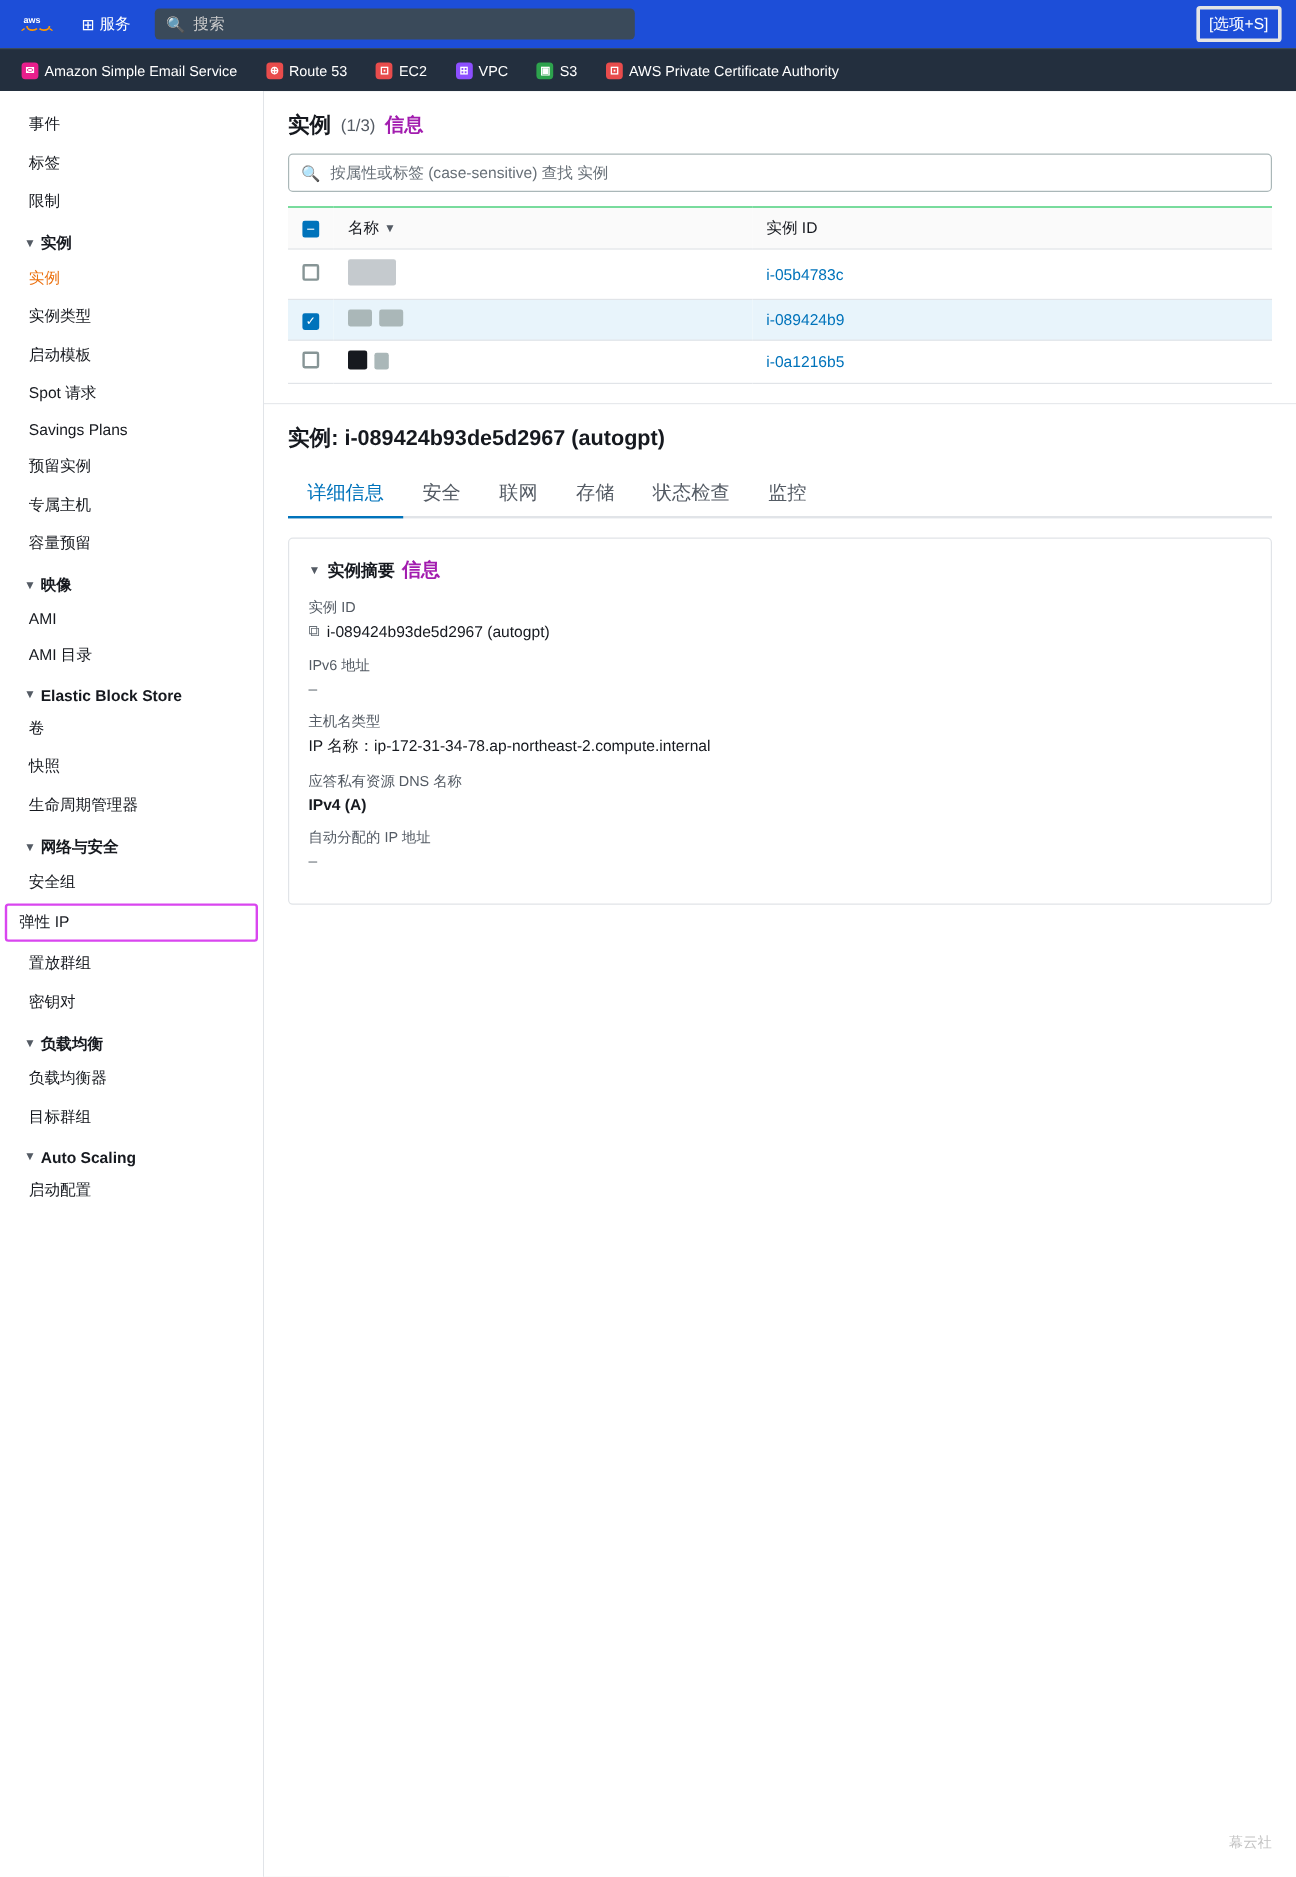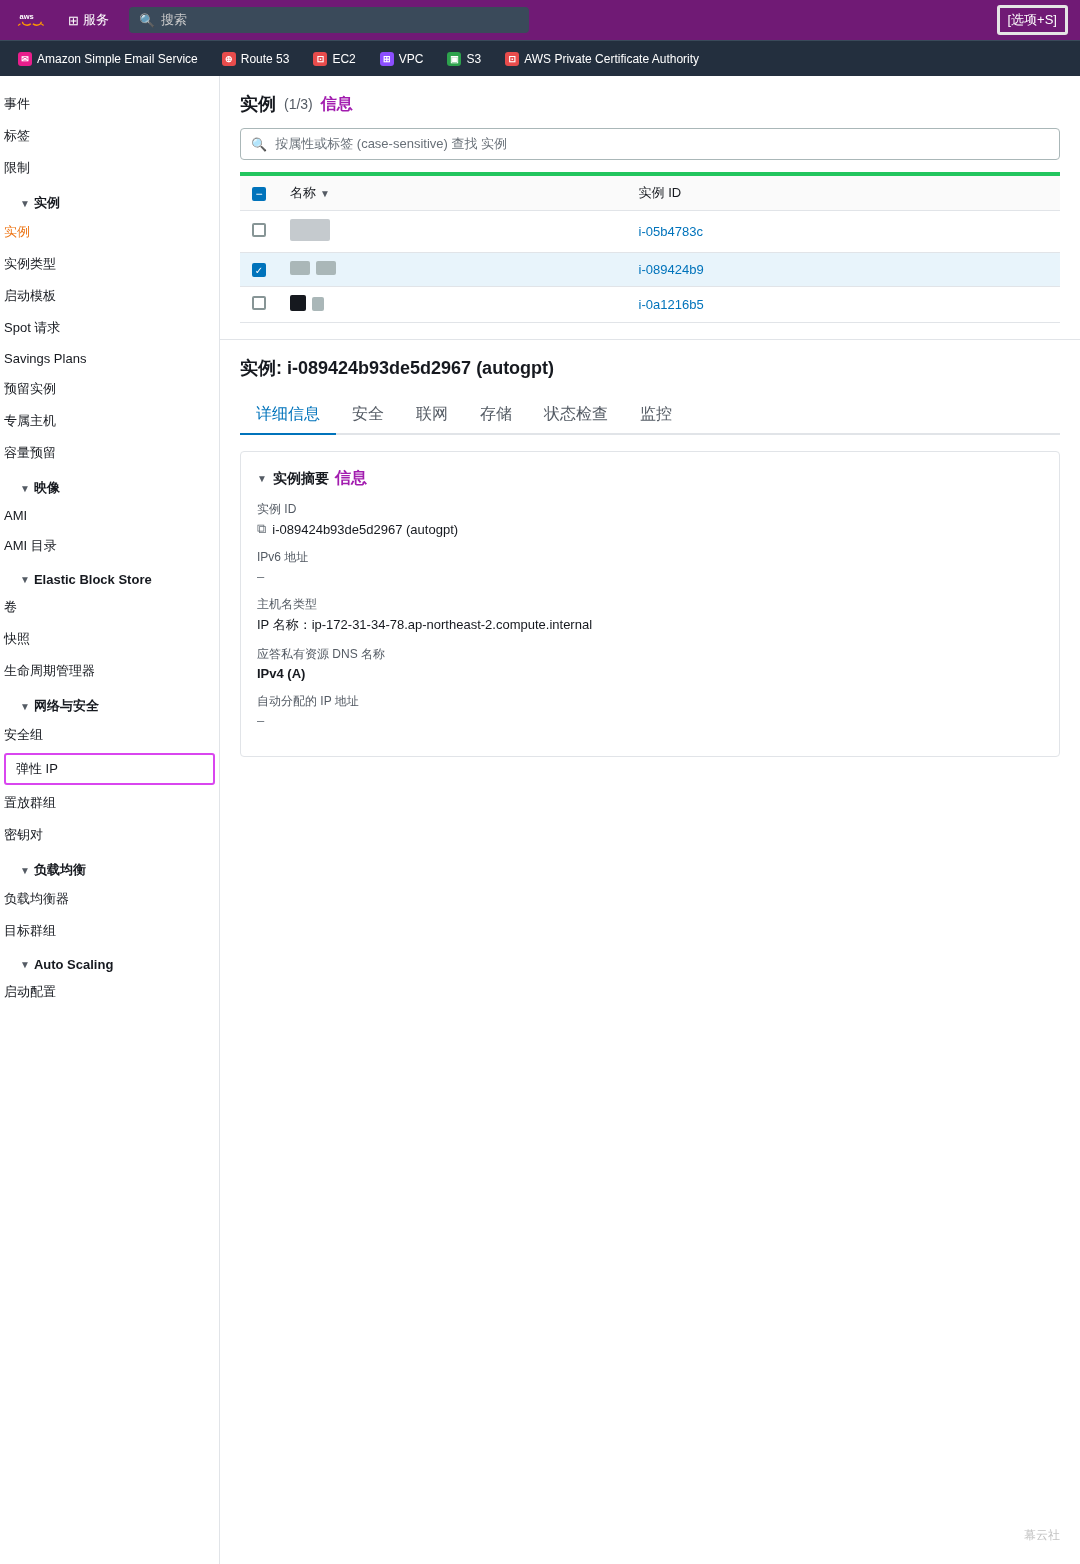--- a/index.html
+++ b/index.html
@@ -1,20 +1,20 @@
 <!DOCTYPE html>
 <html><head>
   <meta charset="utf-8">
   <style>
     * { box-sizing: border-box; margin: 0; padding: 0; }
     body { font-family: "Amazon Ember", Arial, sans-serif; font-size: 13px; color: #16191f; background: #f2f3f3; }
 
     
     .top-nav {
-      background: #701a75;
+      background: #1d4ed8;
       height: 40px;
       display: flex;
       align-items: center;
       padding: 0 12px;
       gap: 12px;
       color: #fff;
     }
     .aws-logo {
       display: flex;
       align-items: center;
@@ -98,21 +98,21 @@
     
     .sidebar {
       width: 220px;
       background: #fff;
       border-right: 1px solid #e1e4e8;
       padding: 12px 0;
       overflow-y: auto;
       flex-shrink: 0;
     }
     .sidebar-item {
-      padding: 7px 4px;
+      padding: 7px 24px;
       font-size: 13px;
       color: #16191f;
       cursor: pointer;
     }
     .sidebar-item.active { color: #ec7211; font-weight: 500; }
     .sidebar-section-header {
       padding: 10px 20px 4px;
       font-size: 13px;
       font-weight: 600;
       color: #16191f;
@@ -178,21 +178,21 @@
 
     
     .instances-table {
       width: 100%;
       border-collapse: collapse;
       font-size: 13px;
     }
     .instances-table th {
       background: #fafafa;
       border-bottom: 1px solid #e1e4e8;
-      border-top: 4px solid #22c55e;
+      border-top: 1px solid #22c55e;
       padding: 8px 12px;
       text-align: left;
       font-weight: 500;
       color: #16191f;
     }
     .instances-table td {
       padding: 8px 12px;
       border-bottom: 1px solid #e1e4e8;
     }
     .instances-table tr.selected {

